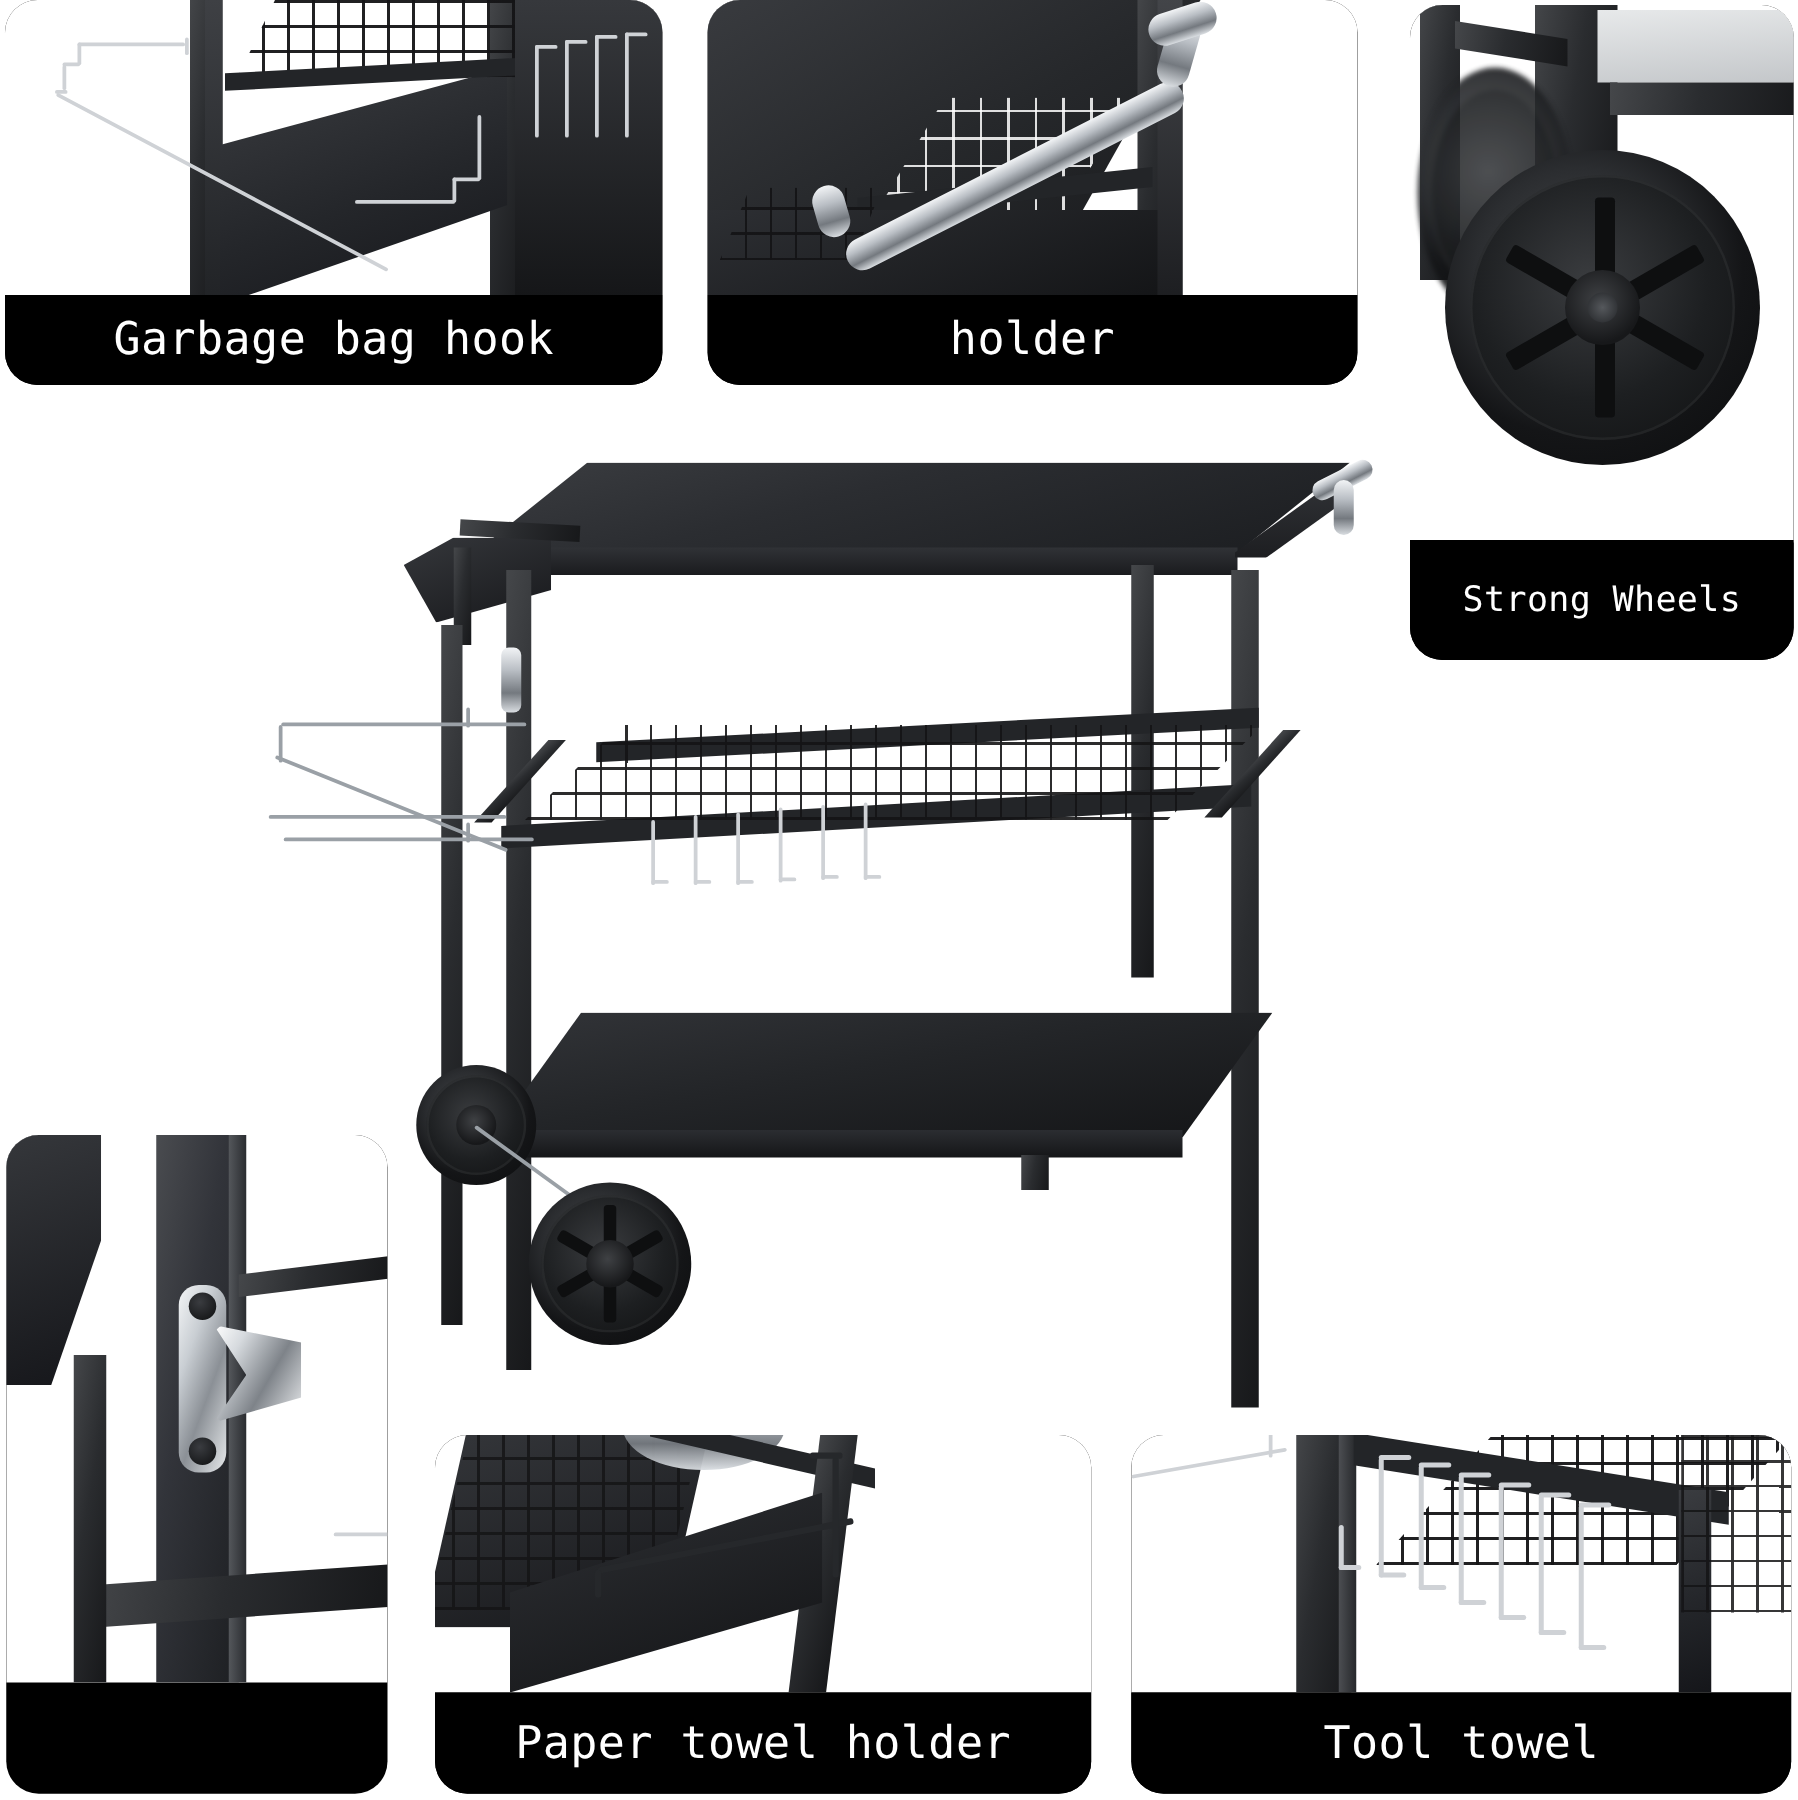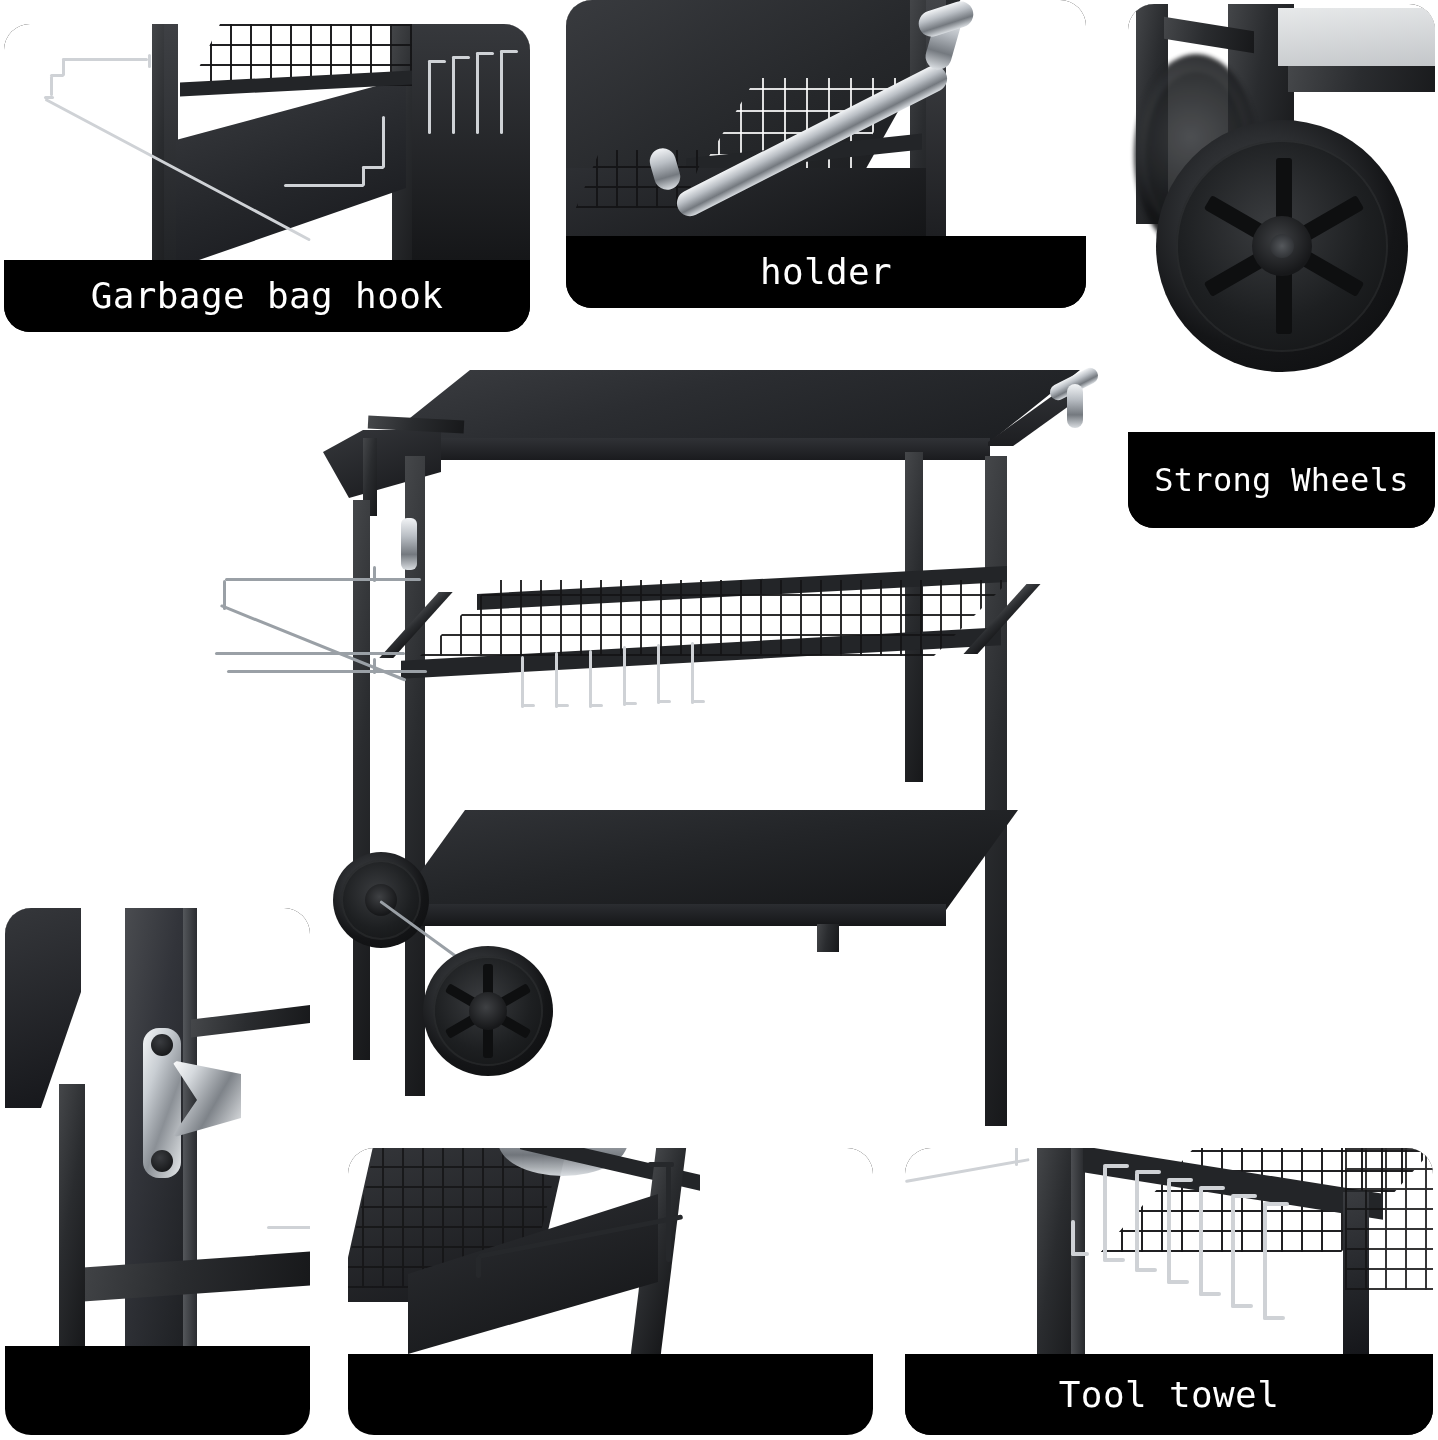--- a/index.html
+++ b/index.html
@@ -144,21 +144,21 @@
       <div class="spoke" style="left:278px;top:612px;width:10px;height:94px;"></div>
       <div class="spoke" style="left:278px;top:612px;width:10px;height:94px;transform:rotate(60deg);"></div>
       <div class="spoke" style="left:278px;top:612px;width:10px;height:94px;transform:rotate(120deg);"></div>
 
       <div class="chrome" style="left:196px;top:166px;width:16px;height:52px;border-radius:6px;"></div>
 
       <div class="wire d" style="left:10px;top:300px;width:190px;height:3px;"></div>
     </div>
   </div>
 
-  <div class="panel" style="left:4px;top:0px;width:526px;height:308px;margin-top:24px;">
+  <div class="panel" style="left:4px;top:0px;width:526px;height:308px;">
     <div class="photo" style="height:236px;">
       <div class="scene">
         <div class="bar" style="left:148px;top:-10px;width:26px;height:256px;"></div>
         <div class="bar" style="left:160px;top:0px;width:14px;height:250px;background:linear-gradient(180deg,#3e4044,#202225);"></div>
         <div class="bar" style="left:388px;top:-10px;width:30px;height:256px;"></div>
         <div class="slab" style="left:172px;top:54px;width:230px;height:190px;clip-path:polygon(0 62px,230px 0,230px 110px,0 190px);"></div>
         <div class="mesh" style="left:186px;top:0px;width:290px;height:62px;clip-path:polygon(30px 0,290px 0,260px 62px,0 62px);"></div>
         <div class="bar flat" style="left:176px;top:52px;width:252px;height:14px;transform:skewY(-3deg);"></div>
         <div class="slab" style="left:408px;top:0px;width:120px;height:246px;background:linear-gradient(180deg,#36383c,#141517);"></div>
 
@@ -224,21 +224,21 @@
         <div class="bar" style="left:160px;top:62px;width:160px;height:26px;"></div>
         <div class="tyre" style="left:6px;top:50px;width:124px;height:200px;border-radius:50%;filter:blur(2px);opacity:.9;"></div>
         <div class="tyre" style="left:28px;top:116px;width:252px;height:252px;"></div>
         <div class="hub" style="left:124px;top:212px;width:60px;height:60px;z-index:4;"></div>
         <div class="hub" style="left:142px;top:230px;width:24px;height:24px;z-index:5;background:radial-gradient(circle,#55585c,#232528);"></div>
         <div class="spoke" style="left:148px;top:154px;width:16px;height:176px;z-index:3;"></div>
         <div class="spoke" style="left:148px;top:154px;width:16px;height:176px;transform:rotate(60deg);z-index:3;"></div>
         <div class="spoke" style="left:148px;top:154px;width:16px;height:176px;transform:rotate(120deg);z-index:3;"></div>
       </div>
     </div>
-    <div class="caption" style="height:96px;font-size:32px;">
+    <div class="caption" style="height:96px;font-size:28px;">
       <span>Strong Wheels</span>
     </div>
   </div>
 
 
   <div class="panel" style="left:5px;top:908px;width:305px;height:527px;">
     <div class="photo" style="height:438px;">
       <div class="scene">
         <div class="slab" style="left:-4px;top:0px;width:80px;height:200px;
                     clip-path:polygon(0 0, 80px 0, 80px 84px, 40px 200px, 0 200px);
@@ -274,20 +274,23 @@
         <div class="bar" style="left:296px;top:-8px;width:30px;height:214px;transform:skewX(-7deg);"></div>
         <div class="slab" style="left:60px;top:46px;width:250px;height:160px;
                     clip-path:polygon(0 80px, 250px 0, 250px 88px, 0 160px);
                     background:linear-gradient(160deg,#2e3034,#121315);"></div>
 
         <div class="wire d" style="left:130px;top:106px;width:208px;height:5px;transform:rotate(-11deg);transform-origin:0 0;background:#26282b;"></div>
         <div class="wire d" style="left:318px;top:18px;width:5px;height:96px;background:#26282b;"></div>
         <div class="wire d" style="left:300px;top:14px;width:26px;height:5px;background:#26282b;"></div>
         <div class="wire d" style="left:128px;top:108px;width:5px;height:22px;background:#26282b;"></div>
       </div>
+    </div>
+    <div class="caption" style="height:81px;font-size:36px;">
+      <span>Paper towel holder</span>
     </div>
   </div>
 
   <div class="panel" style="left:905px;top:1148px;width:528px;height:287px;">
     <div class="photo" style="height:206px;">
       <div class="scene">
         <div class="bar" style="left:132px;top:-8px;width:44px;height:214px;"></div>
         <div class="bar" style="left:166px;top:-8px;width:14px;height:214px;background:linear-gradient(90deg,#4c4e52,#26282b);"></div>
         <div class="mesh" style="left:196px;top:-8px;width:340px;height:112px;
                     clip-path:polygon(100px 0, 340px 0, 240px 112px, 0 112px);"></div>

